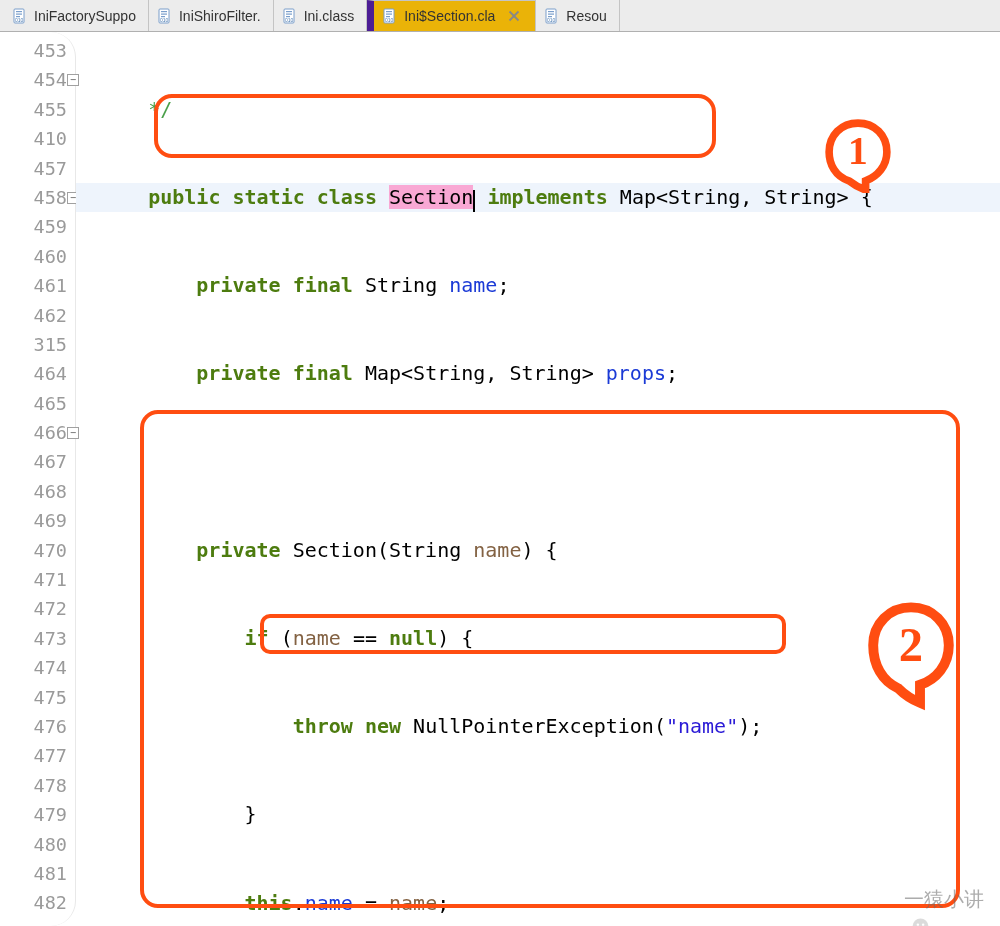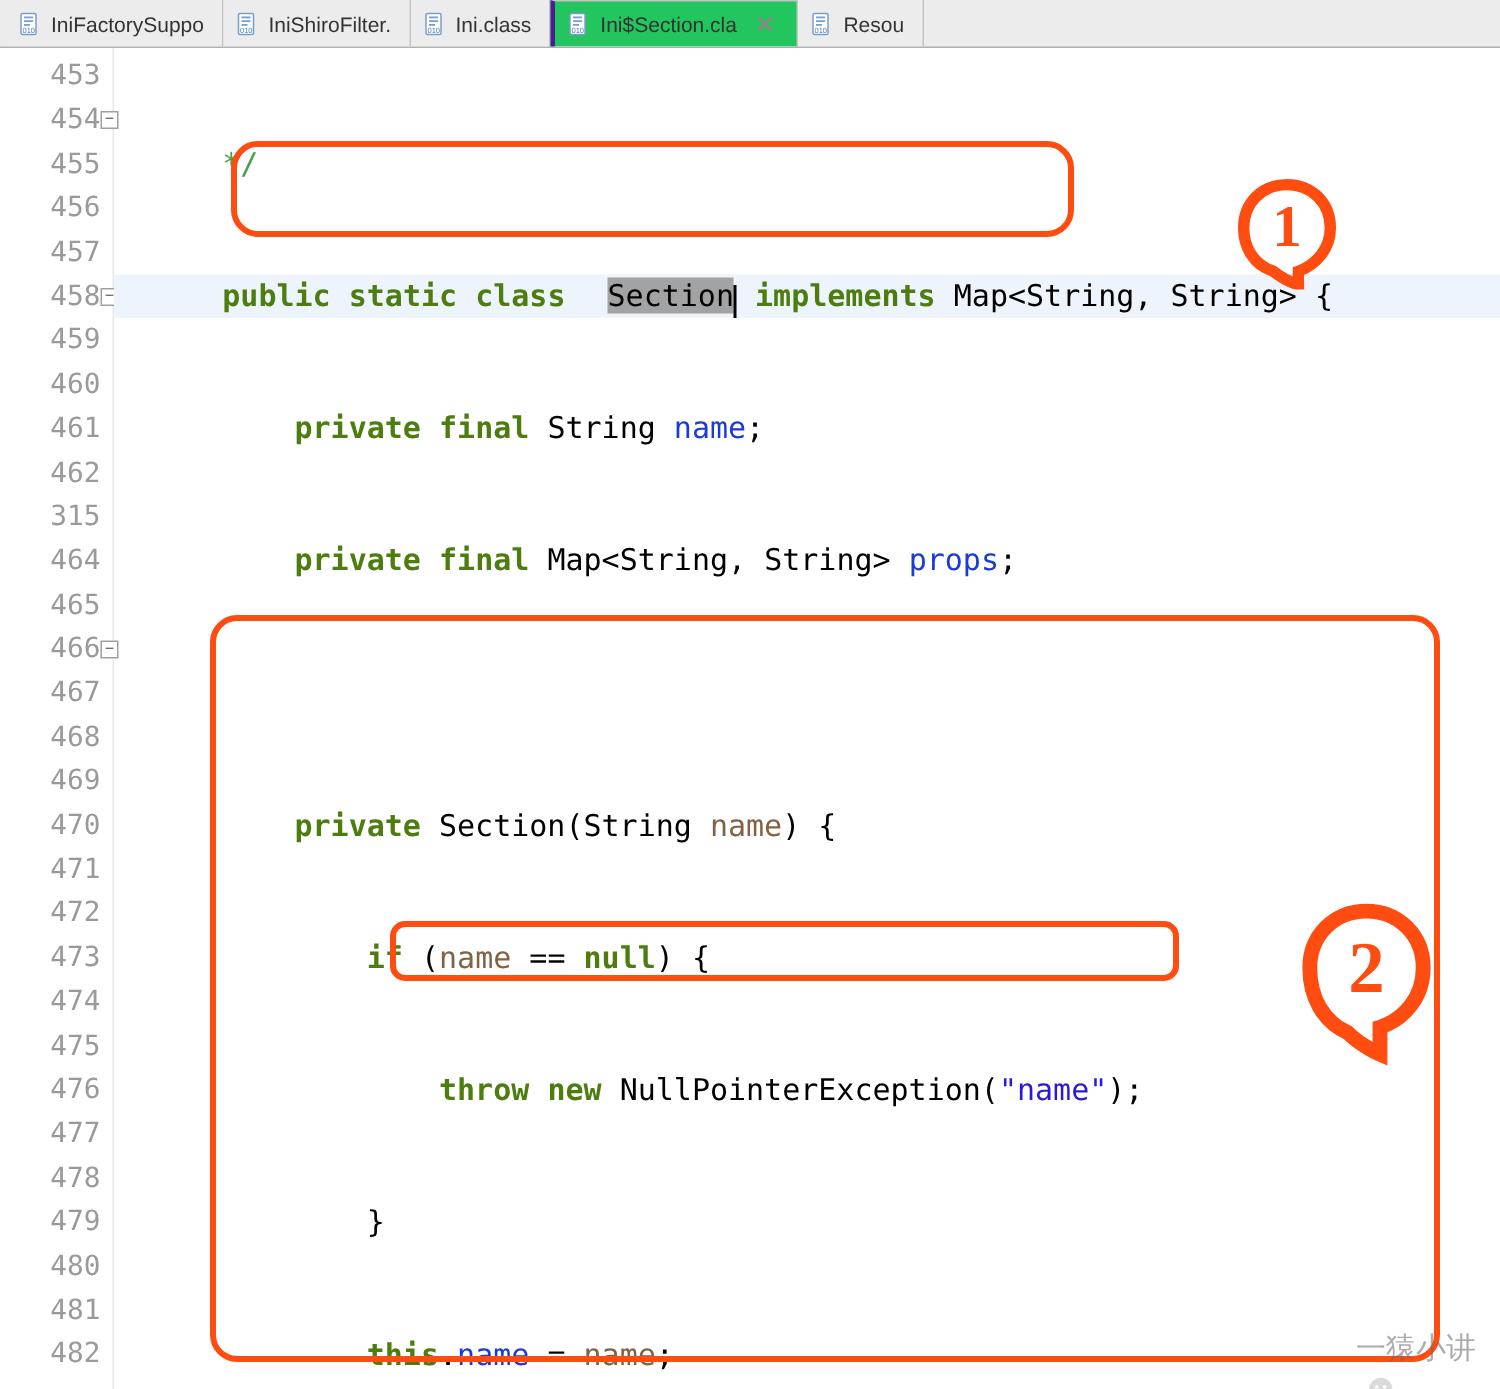--- a/index.html
+++ b/index.html
@@ -27,23 +27,23 @@
     background: #ececec;
     border-right: 1px solid #c4c4c4;
     font-family: "Helvetica Neue", Arial, sans-serif;
     font-size: 14px;
     color: #333;
     cursor: pointer;
     gap: 6px;
     flex-shrink: 0;
   }
   .tab.active {
-    background: #22c55e;
+    background: #eab308;
     border-top: 1px solid #c4c4c4;
-    border-left: 3px solid #4c1d95;
+    border-left: 7px solid #4c1d95;
     border-bottom: 1px solid #ffffff;
     margin-bottom: -1px;
   }
   .tab-icon {
     width: 16px;
     height: 16px;
     display: inline-flex;
     align-items: center;
     justify-content: center;
   }
@@ -67,20 +67,21 @@
     background: #ffffff;
     border-right: 1px solid #e8e8e8;
     font-size: 18.5px;
     line-height: 29.4px;
     color: #9a9a9a;
     text-align: right;
     padding-right: 8px;
     padding-top: 4px;
     flex-shrink: 0;
     position: relative;
+    border-radius: 25px;
   }
   .gutter-line {
     height: 29.4px;
     position: relative;
   }
   .fold-icon {
     position: absolute;
     right: -12px;
     top: 50%;
     transform: translateY(-50%);
@@ -113,22 +114,21 @@
     margin-left: -24px;
     padding-left: 24px;
     width: calc(100% + 24px);
   }
   .kw { color: #4d7c0f; font-weight: 600; }
   .id-blue { color: #1b3ad6; }
   .id-brown { color: #836243; }
   .str { color: #2a1ad6; }
   .comment { color: #4aa04a; }
   .sel {
-    background: #a3a3a3;
-    margin-left: 16px;
+    background: #f9a8d4;
   }
   .cursor-bar {
     display: inline-block;
     width: 2px;
     height: 22px;
     background: #000;
     vertical-align: text-bottom;
     margin-bottom: -3px;
   }
 
@@ -235,21 +235,21 @@
       </span>
       <span>Resou</span>
     </div>
   </div>
 
 <div class="editor">
   <div class="gutter" id="gutter">
       <div class="gutter-line">453</div>
       <div class="gutter-line">454<div class="fold-icon">−</div></div>
       <div class="gutter-line">455</div>
-      <div class="gutter-line">456</div>
+      <div class="gutter-line">410</div>
       <div class="gutter-line">457</div>
       <div class="gutter-line">458<div class="fold-icon">−</div></div>
       <div class="gutter-line">459</div>
       <div class="gutter-line">460</div>
       <div class="gutter-line">461</div>
       <div class="gutter-line">462</div>
       <div class="gutter-line">315</div>
       <div class="gutter-line">464</div>
       <div class="gutter-line">465</div>
       <div class="gutter-line">466<div class="fold-icon">−</div></div>

